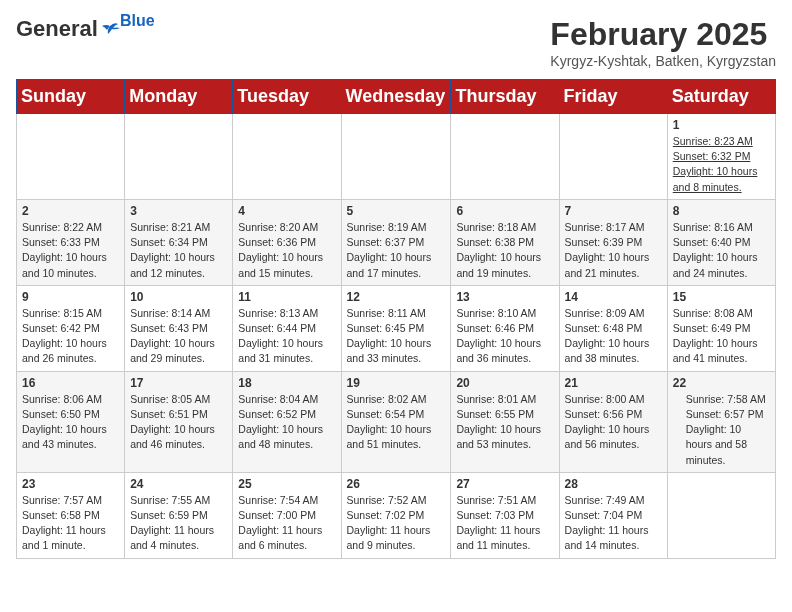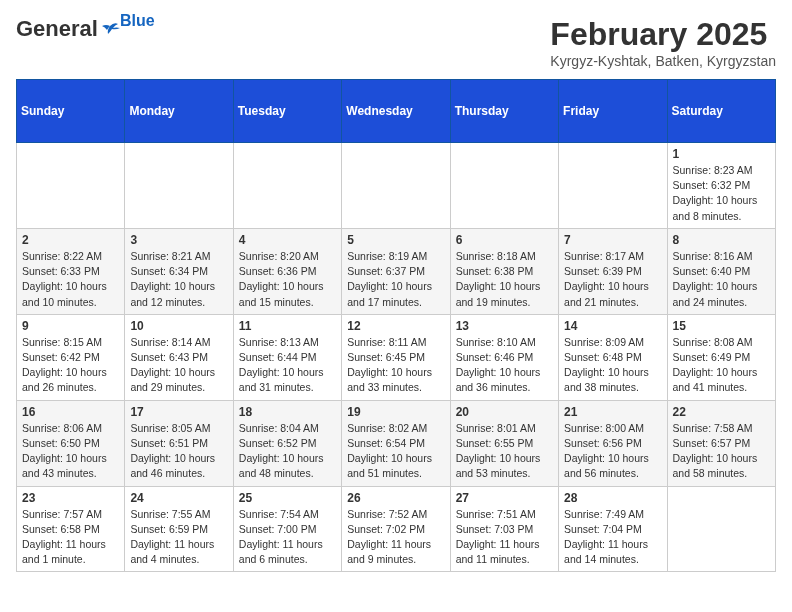--- a/index.html
+++ b/index.html
@@ -36,25 +36,25 @@
     .title-block h2 {
       font-size: 14px;
       font-weight: normal;
       color: #555;
     }
     .calendar {
       width: 100%;
       border-collapse: collapse;
     }
     .calendar th {
-      background: #1d4ed8;
+      background: #b91c1c;
       color: #fff;
-      font-size: 12px;
+      font-size: 18px;
       font-weight: bold;
-      padding: 24px 4px;
+      padding: 6px 4px;
       text-align: left;
       border: 1px solid #1255a0;
     }
     .calendar td {
       border: 1px solid #ccc;
       vertical-align: top;
       padding: 4px 5px;
       width: 107px;
       min-height: 80px;
       font-size: 11px;
@@ -114,21 +114,21 @@
   <tbody id="calendar-body">
   <tr>
         <td class="empty-cell">&nbsp;</td>
         <td class="empty-cell">&nbsp;</td>
         <td class="empty-cell">&nbsp;</td>
         <td class="empty-cell">&nbsp;</td>
         <td class="empty-cell">&nbsp;</td>
         <td class="empty-cell">&nbsp;</td>
         <td>
           <span class="day-num">1</span>
-          <div class="day-info" style="white-space: pre-line;">Sunrise: 8:23 AM
+          <div class="day-info" style="white-space: pre-line; text-decoration: underline;">Sunrise: 8:23 AM
 Sunset: 6:32 PM
 Daylight: 10 hours and 8 minutes.</div>
         </td>
       </tr>
       <tr>
         <td>
           <span class="day-num">2</span>
           <div class="day-info" style="white-space: pre-line;">Sunrise: 8:22 AM
 Sunset: 6:33 PM
 Daylight: 10 hours and 10 minutes.</div>
@@ -246,21 +246,21 @@
 Daylight: 10 hours and 53 minutes.</div>
         </td>
         <td>
           <span class="day-num">21</span>
           <div class="day-info" style="white-space: pre-line;">Sunrise: 8:00 AM
 Sunset: 6:56 PM
 Daylight: 10 hours and 56 minutes.</div>
         </td>
         <td>
           <span class="day-num">22</span>
-          <div class="day-info" style="white-space: pre-line;">Sunrise: 7:58 AM
+          <div class="day-info" style="white-space: pre-line; margin-left: 13px;">Sunrise: 7:58 AM
 Sunset: 6:57 PM
 Daylight: 10 hours and 58 minutes.</div>
         </td>
       </tr>
       <tr>
         <td>
           <span class="day-num">23</span>
           <div class="day-info" style="white-space: pre-line;">Sunrise: 7:57 AM
 Sunset: 6:58 PM
 Daylight: 11 hours and 1 minute.</div>

